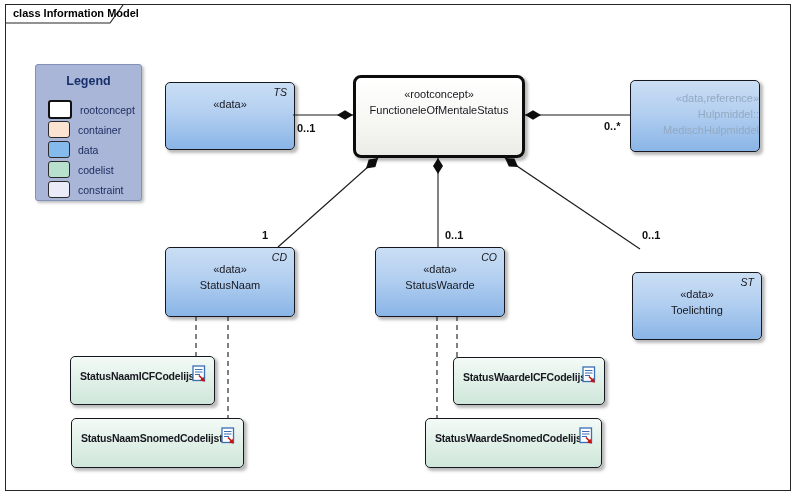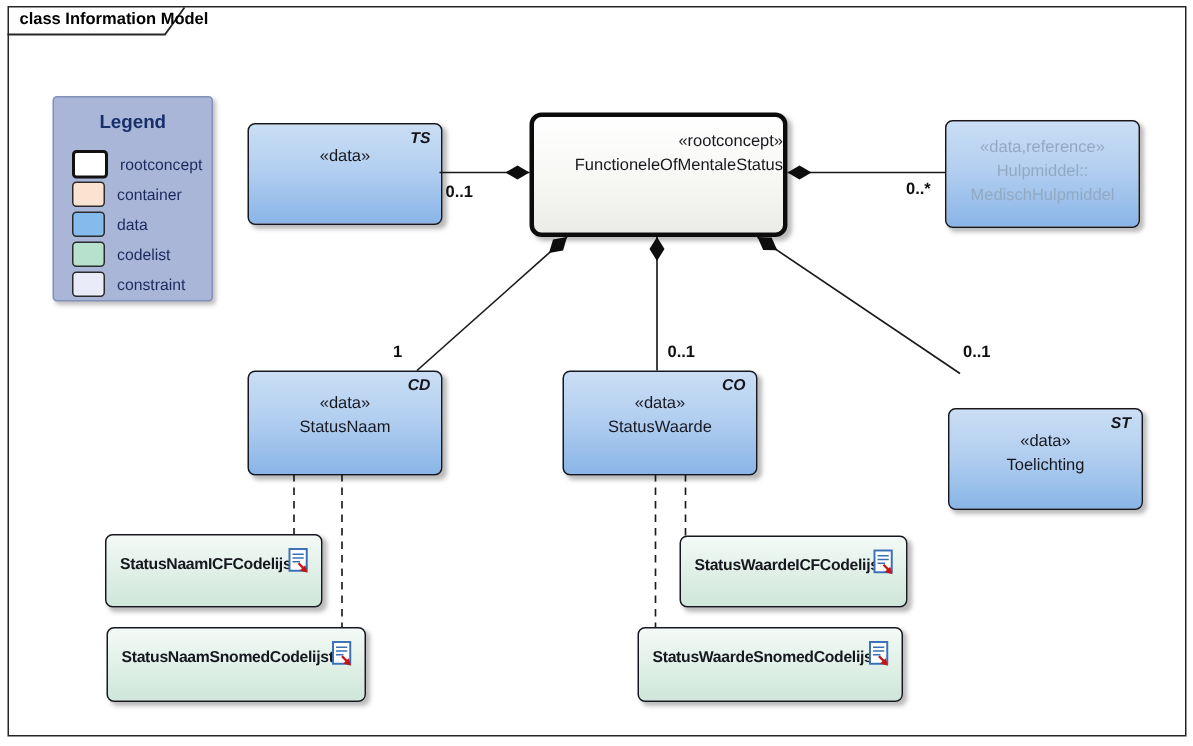--- a/index.html
+++ b/index.html
@@ -19,23 +19,23 @@
   .legend-label{font-size:10.5px;color:#1a2a5e;white-space:nowrap;}
 
   
   .node{position:absolute;border:1px solid #171720;border-radius:5px;z-index:2;
         box-shadow:2.5px 2.5px 3px rgba(130,130,130,.55);text-align:center;color:#17171f;}
   .node.data{background:linear-gradient(180deg,#cadef4 0%,#b3cff0 45%,#89b5e7 100%);}
   .node.codelist{background:linear-gradient(180deg,#f4faf7 0%,#e2f1e9 45%,#cfe6da 100%);text-align:left;}
   .node.root{background:linear-gradient(180deg,#ffffff 0%,#f6f6f3 60%,#ebebe7 100%);border:3px solid #0c0c0c;border-radius:8px;}
   .stereo{font-size:11px;line-height:1.45;}
   .cname{font-size:11px;font-weight:normal;line-height:1.45;white-space:nowrap;}
-  .type-tag{position:absolute;top:3px;right:7px;font-size:10.5px;font-style:italic;font-weight:bold;color:#15151d;}
+  .type-tag{position:absolute;top:3px;right:7px;font-size:10.5px;font-style:italic;font-weight:normal;color:#15151d;}
   .node-pad{padding-top:14px;}
-  .node.root .node-pad{padding-top:9px;text-align:right;}
+  .node.root .node-pad{padding-top:9px;}
   .node.ref{color:#93a9c3;}
   .node.ref .stereo,.node.ref .cname{color:#93a9c3;}
   .cl-label{position:absolute;left:9px;top:13px;font-size:10.5px;font-weight:bold;white-space:nowrap;letter-spacing:-0.2px;color:#17171f;}
   .doc-icon{position:absolute;right:7px;top:8px;width:15px;height:19px;}
 
   
   .mult{position:absolute;font-size:11px;font-weight:600;color:#101010;z-index:2;white-space:nowrap;}
 </style>
 </head>
 <body>
@@ -103,21 +103,21 @@
   </div>
 
   <div class="node data" style="left:165px;top:82px;width:128px;height:66px;">
     <span class="type-tag">TS</span>
     <div class="node-pad">
       <div class="stereo">«data»</div>
     </div>
   </div>
 
   <div class="node data ref" style="left:630px;top:80px;width:128px;height:70px;">
-    <div class="node-pad" style="padding-top:10px;">
+    <div class="node-pad" style="padding-top:10px;text-align:right;">
       <div class="stereo">«data,reference»</div>
       <div class="cname">Hulpmiddel::</div>
       <div class="cname">MedischHulpmiddel</div>
     </div>
   </div>
 
   <div class="node data" style="left:165px;top:247px;width:128px;height:68px;">
     <span class="type-tag">CD</span>
     <div class="node-pad">
       <div class="stereo">«data»</div>

